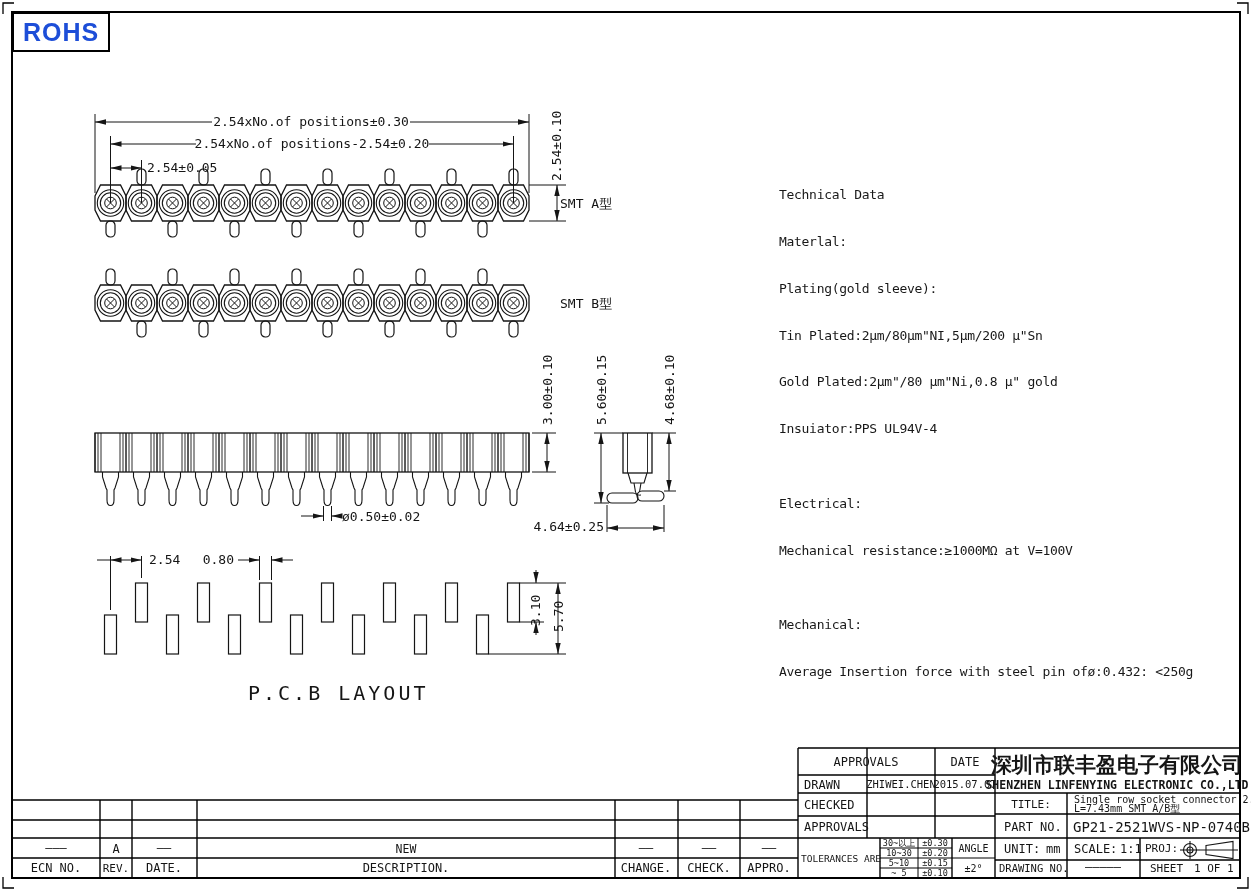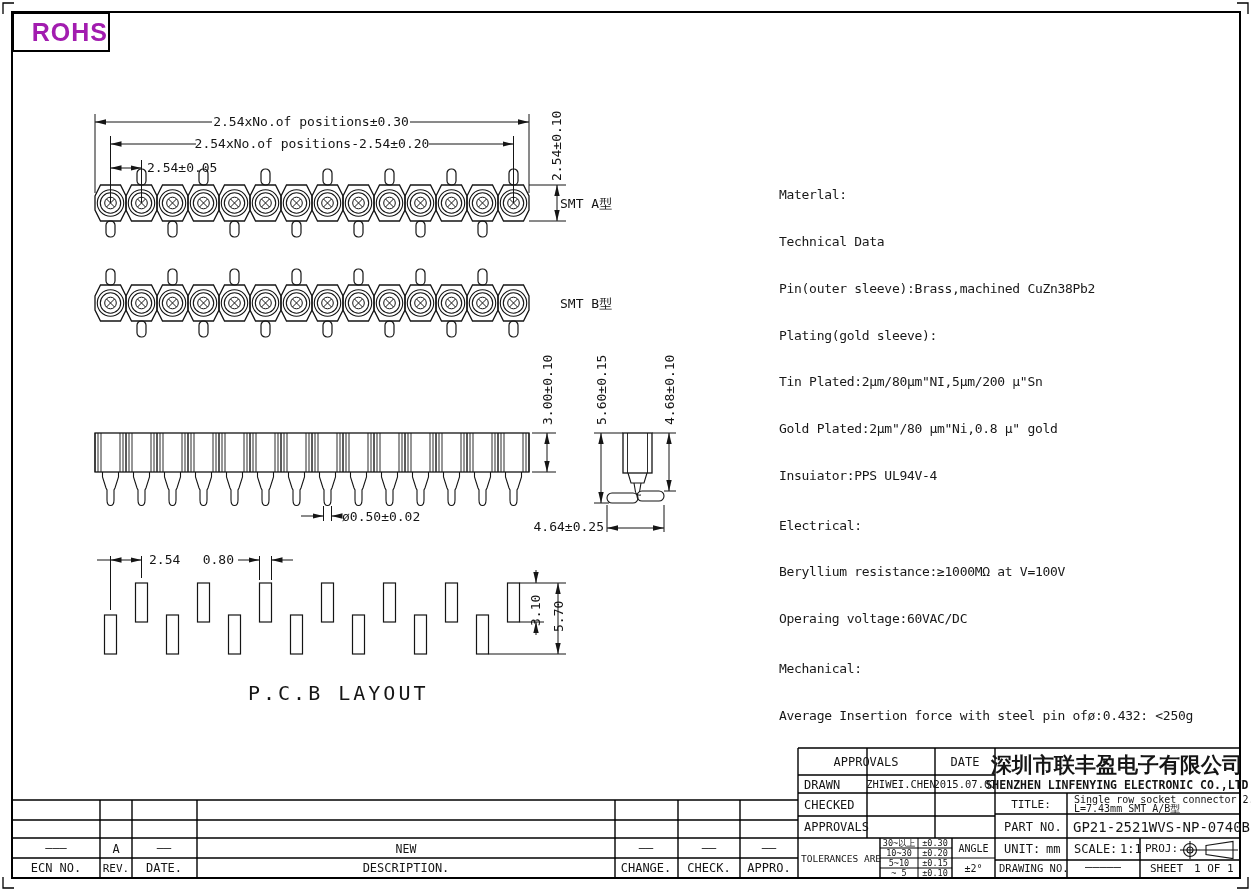--- a/index.html
+++ b/index.html
@@ -2,25 +2,25 @@
 <html><head>
 <meta charset="utf-8">
 <style>
   html,body{margin:0;padding:0;background:#e8e8e8;}
   .sheet{position:relative;width:1251px;height:891px;background:#ffffff;overflow:hidden;
          font-family:"DejaVu Sans Mono",monospace;color:#151515;}
   .abs{position:absolute;}
   svg{position:absolute;left:0;top:0;}
   svg text{fill:#151515;font-family:"DejaVu Sans Mono",monospace;}
   .rohs{left:12px;top:12px;width:94px;height:36px;border:2px solid #000;background:#fff;
-        display:flex;align-items:center;justify-content:flex-end;
-        font:bold 25px "Liberation Sans",sans-serif;letter-spacing:1px;color:#a21caf;z-index:3;}
+        display:flex;align-items:center;justify-content:center;
+        font:bold 25px "Liberation Sans",sans-serif;letter-spacing:1px;color:#1d4ed8;z-index:3;}
   .tech{left:779px;top:156px;width:462px;font:13px/15.6px "DejaVu Sans Mono",monospace;
         letter-spacing:-0.3px;white-space:pre;color:#181818;}
-  .tech .sec-gap{margin-top:3px;}
+  .tech .sec-gap{margin-top:28px;}
   .tech div{height:15.6px;}
 </style>
 </head>
 <body>
 
 <div class="sheet">
 
   <svg width="1251" height="891" viewBox="0 0 1251 891">
     <defs>
       <marker id="ah" markerUnits="userSpaceOnUse" markerWidth="12" markerHeight="7" refX="11" refY="3.5" orient="auto-start-reverse">
@@ -346,30 +346,28 @@
       <text x="709" y="872" text-anchor="middle">CHECK.</text>
       <text x="769" y="872" text-anchor="middle">APPRO.</text>
     </g>
   </svg>
 
   <div class="abs rohs">
     <span>ROHS</span>
   </div>
 
   <div class="abs tech">
+    <div>Technical Data</div>
     <div>Materlal:</div>
-    <div>Technical Data</div>
-    <div>Pin(outer sleeve):Brass,machined CuZn38Pb2</div>
     <div>Plating(gold sleeve):</div>
     <div>Tin Plated:2μm/80μm"NI,5μm/200 μ"Sn</div>
     <div>Gold Plated:2μm"/80 μm"Ni,0.8 μ" gold</div>
     <div>Insuiator:PPS UL94V-4</div>
     <div class="sec-gap">Electrical:</div>
-    <div>Beryllium resistance:≥1000MΩ at V=100V</div>
-    <div>Operaing voltage:60VAC/DC</div>
+    <div>Mechanical resistance:≥1000MΩ at V=100V</div>
     <div class="sec-gap">Mechanical:</div>
     <div>Average Insertion force with steel pin ofø:0.432: &lt;250g</div>
     
     
     
     
   </div>
 
 </div>
 

